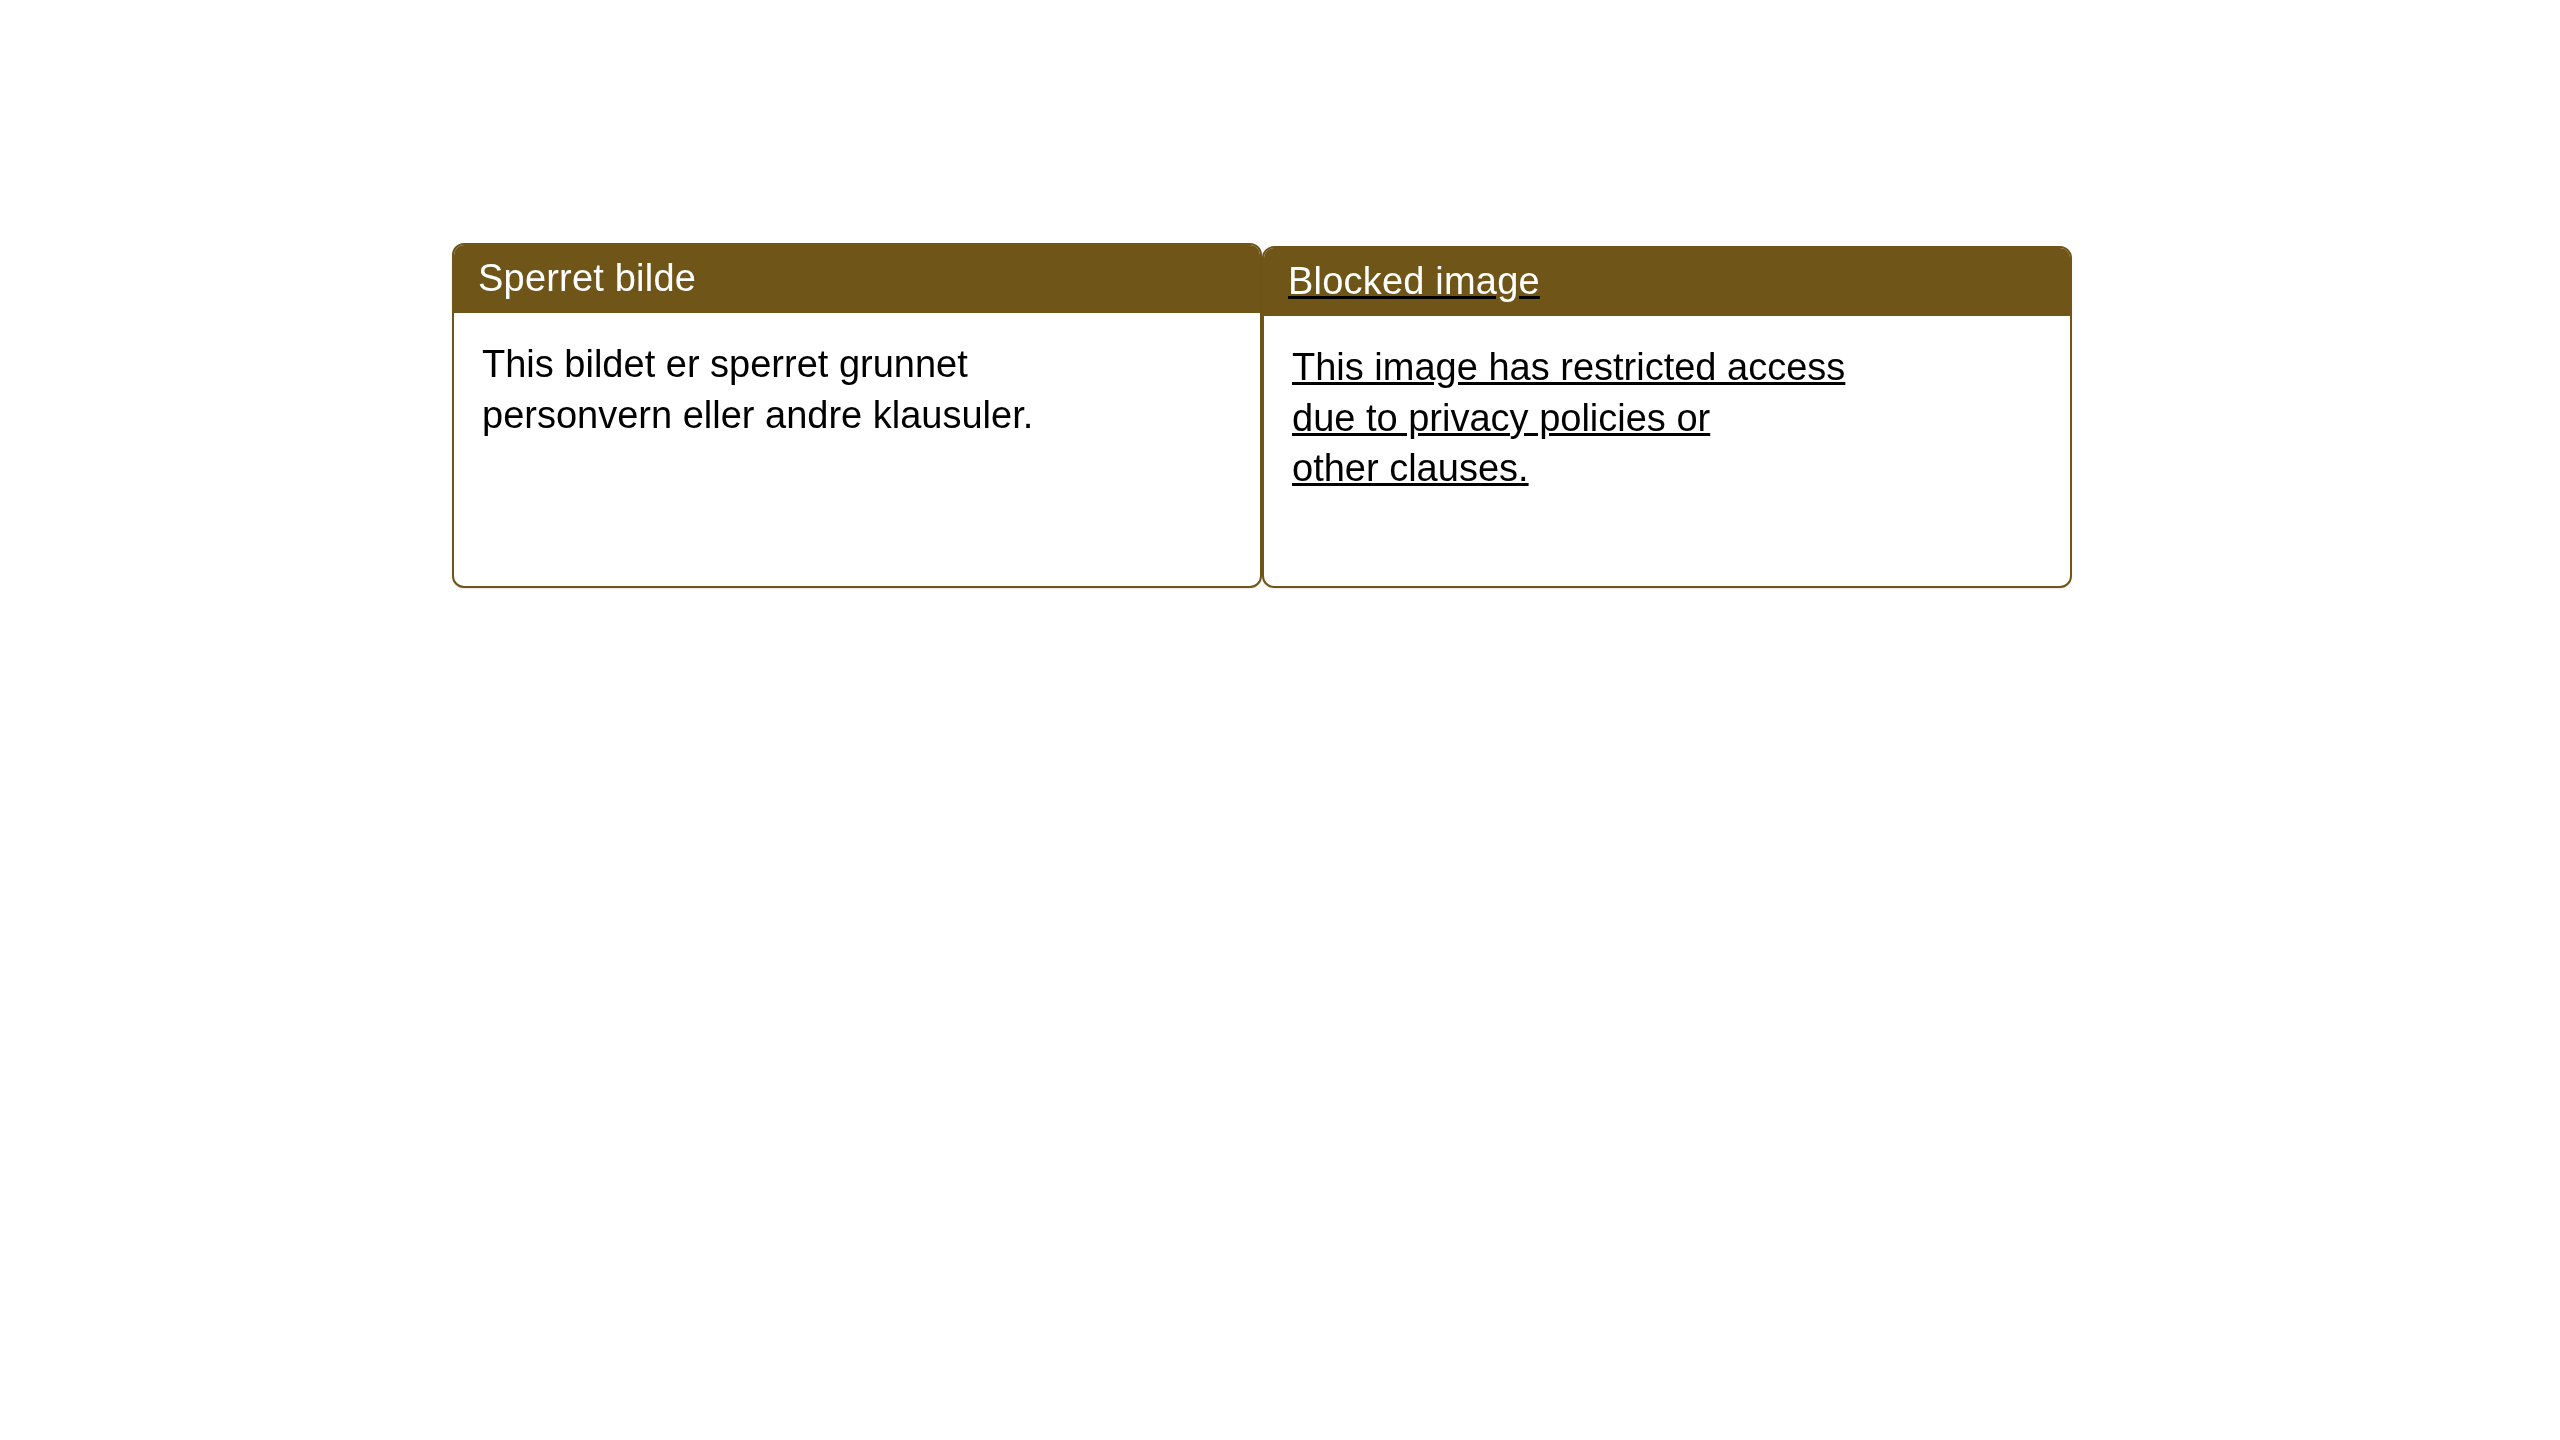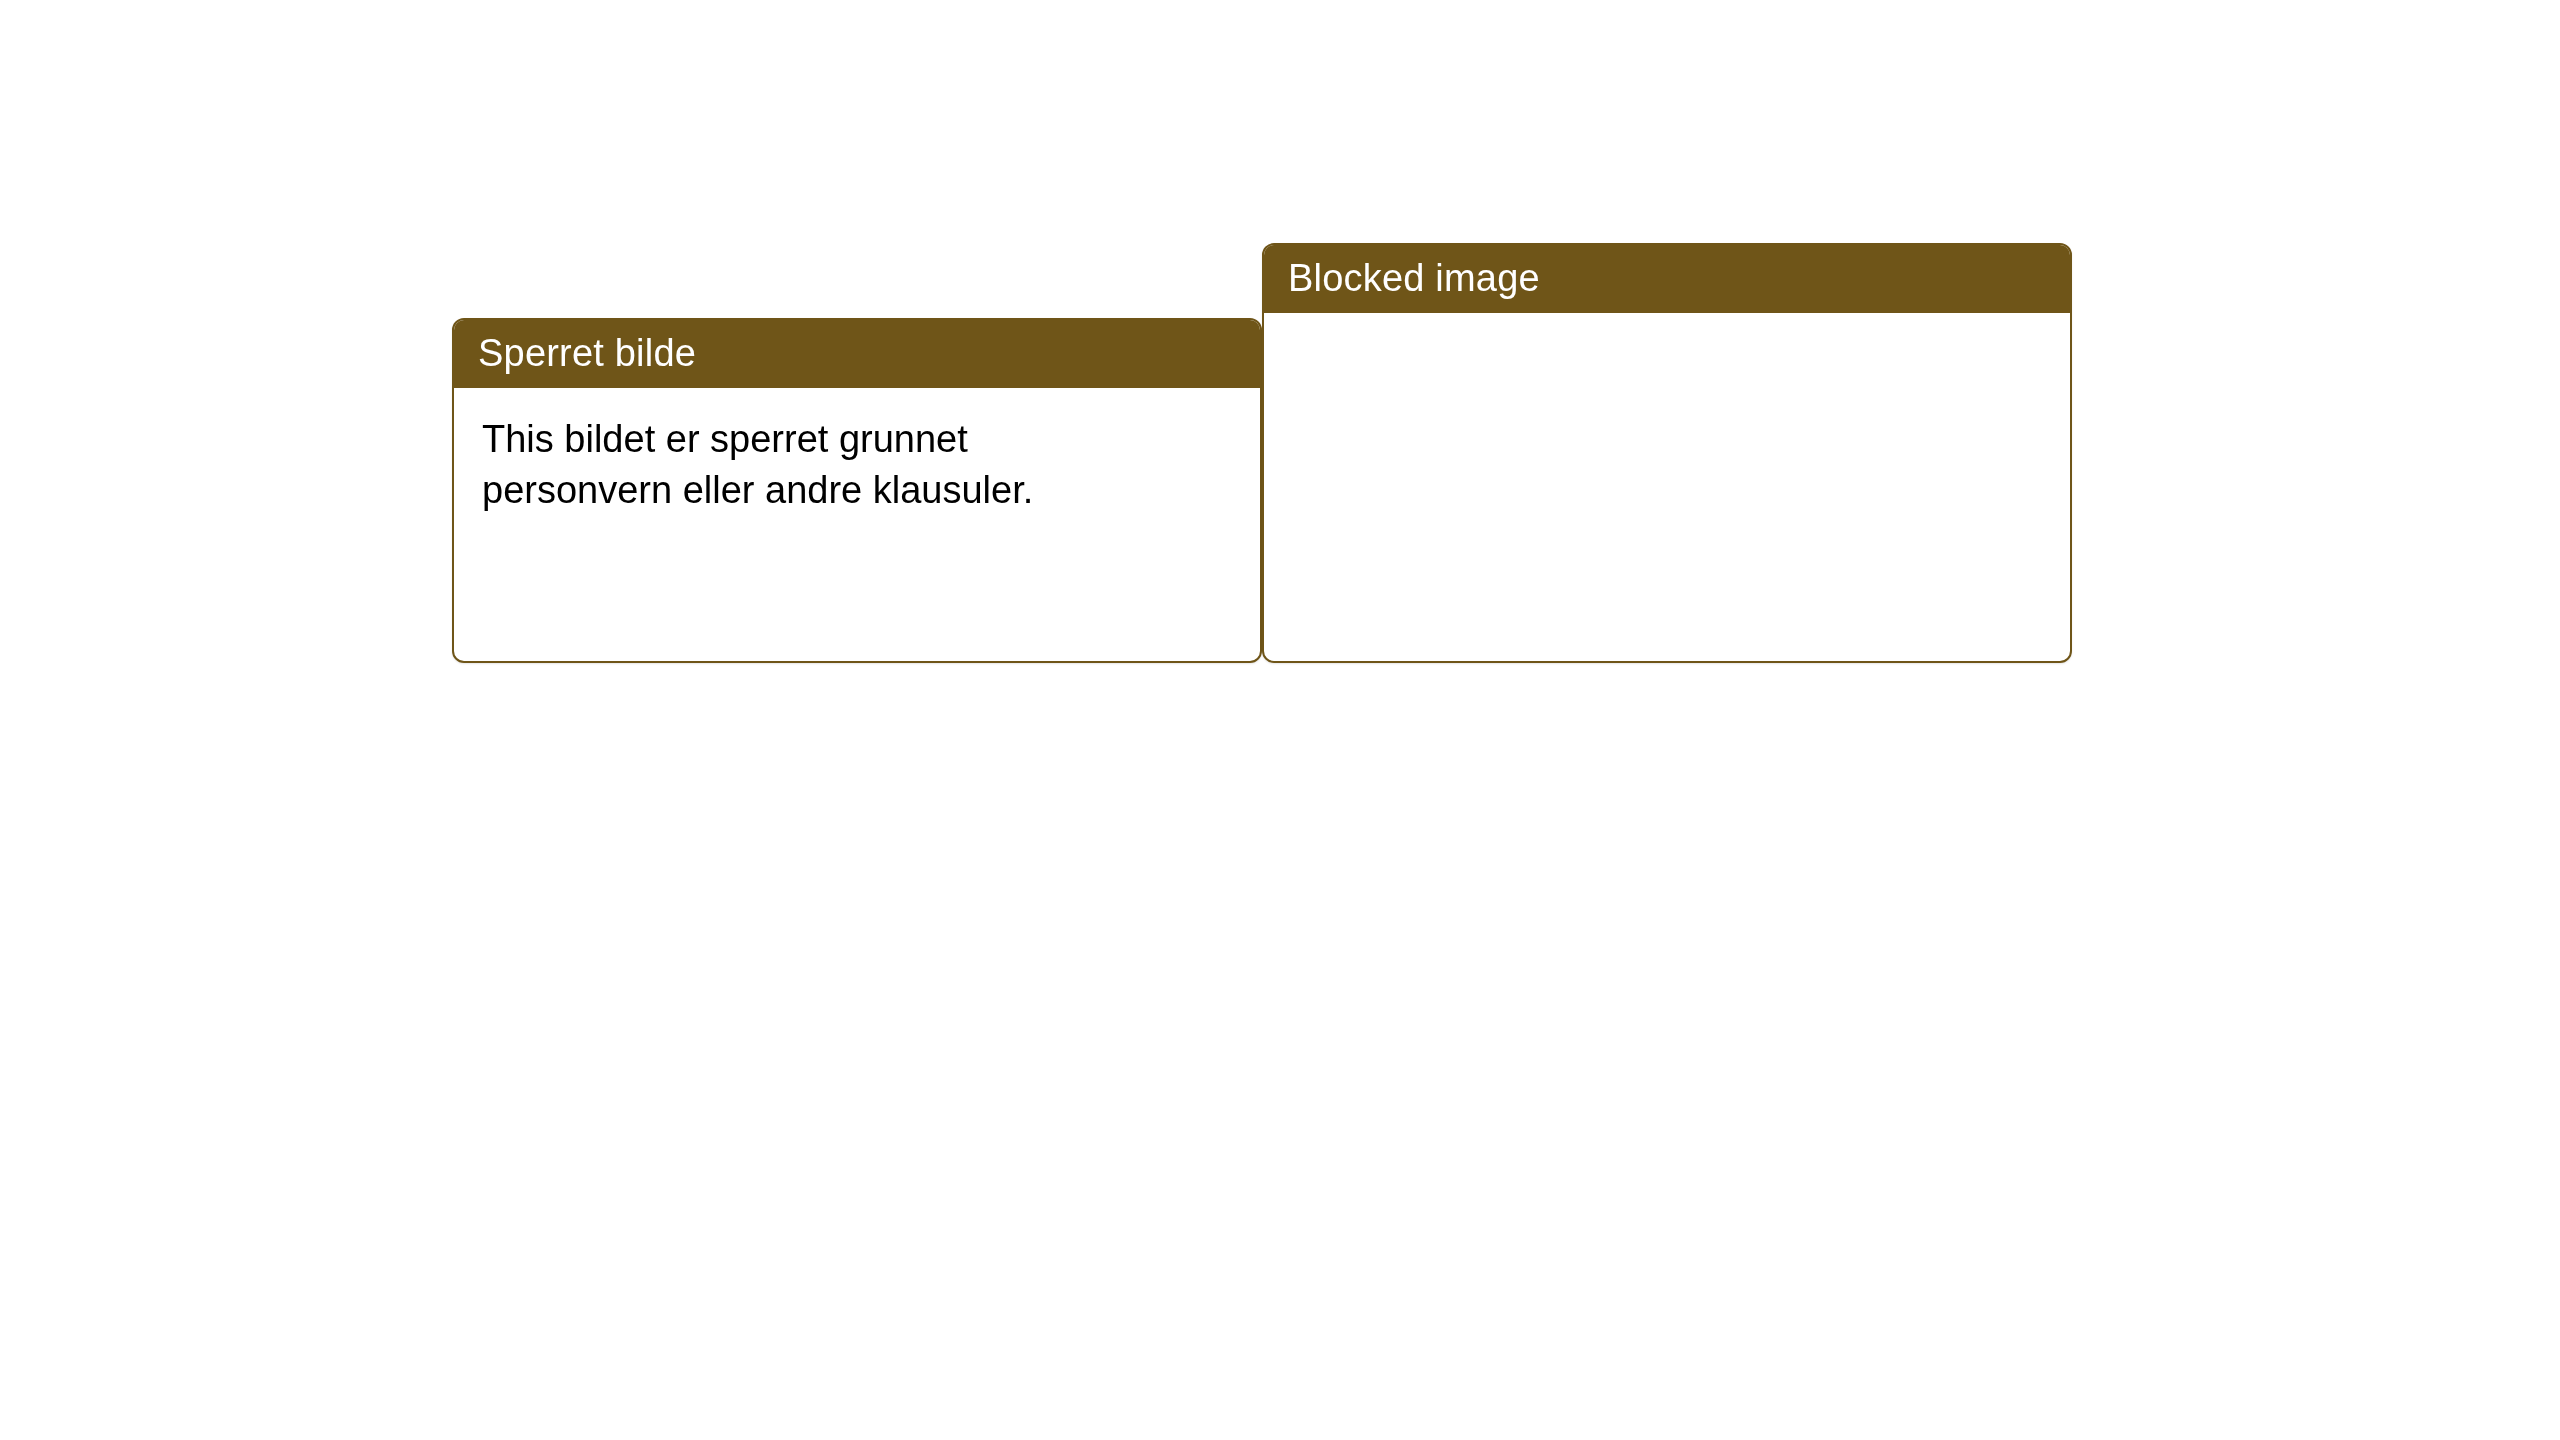--- a/index.html
+++ b/index.html
@@ -29,21 +29,22 @@
     box-sizing: border-box;
     overflow: hidden;
     box-shadow: 0 1px 2px rgba(0,0,0,0.10);
   }
   .card-no {
     width: 810px;
     height: 345px;
   }
   .card-en {
     width: 810px;
-    height: 420px;
+    height: 342px;
+    text-decoration: underline;
   }
   .card-header {
     background: #6f5518;
     color: #ffffff;
     font-size: 38px;
     line-height: 1.0;
     padding: 14px 0 16px 24px;
     letter-spacing: 0.2px;
     font-weight: 400;
   }
@@ -62,15 +63,18 @@
 <div class="cards">
 
   <div class="card card-no">
     <div class="card-header">Sperret bilde</div>
     <div class="card-body">This bildet er sperret grunnet
 personvern eller andre klausuler.</div>
   </div>
 
   <div class="card card-en">
     <div class="card-header">Blocked image</div>
+    <div class="card-body">This image has restricted access
+due to privacy policies or
+other clauses.</div>
   </div>
 
 </div>
 
 </body></html>

